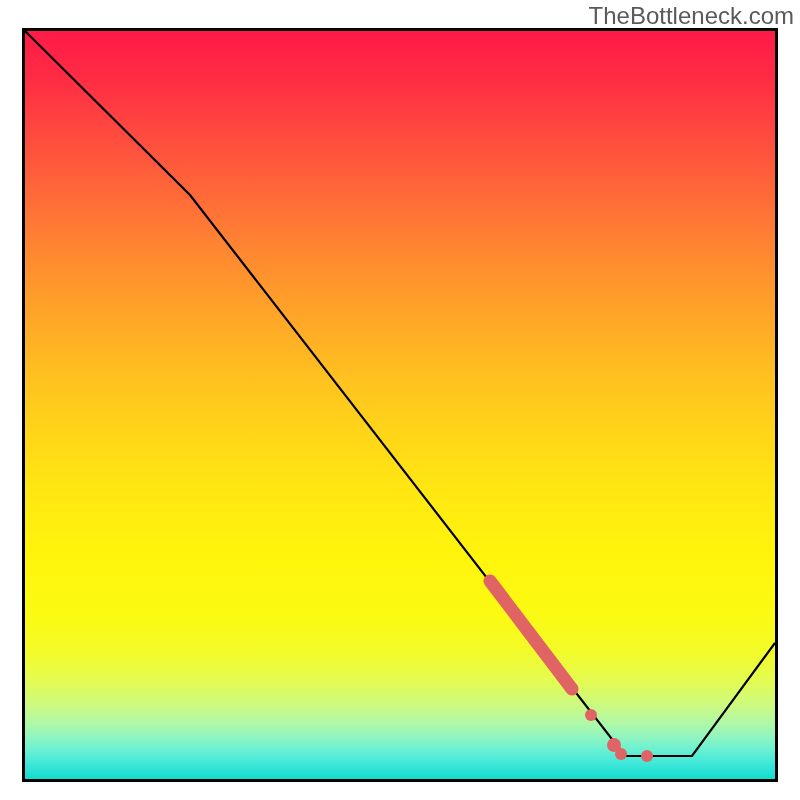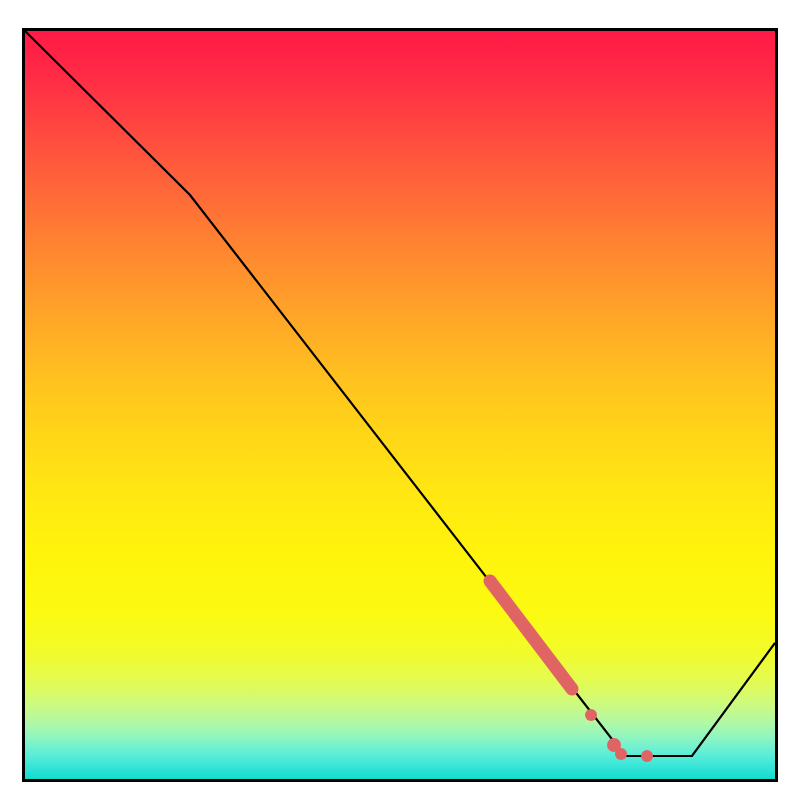--- a/index.html
+++ b/index.html
@@ -59,20 +59,21 @@
     position: absolute;
     inset: 0;
     width: 100%;
     height: 100%;
   }
 </style>
 </head>
 <body>
 
 <div class="chart-container">
+  <div class="watermark">TheBottleneck.com</div>
   <div class="plot-area">
     <div class="gradient-bg"></div>
     <svg class="curve" viewBox="0 0 750 748" preserveAspectRatio="none">
       <g>
         <path d="M 0 0
                  L 165 164
                  L 600 725
                  L 667 725
                  L 750 612" fill="none" stroke="#000" stroke-width="2.2"></path>
       </g>

